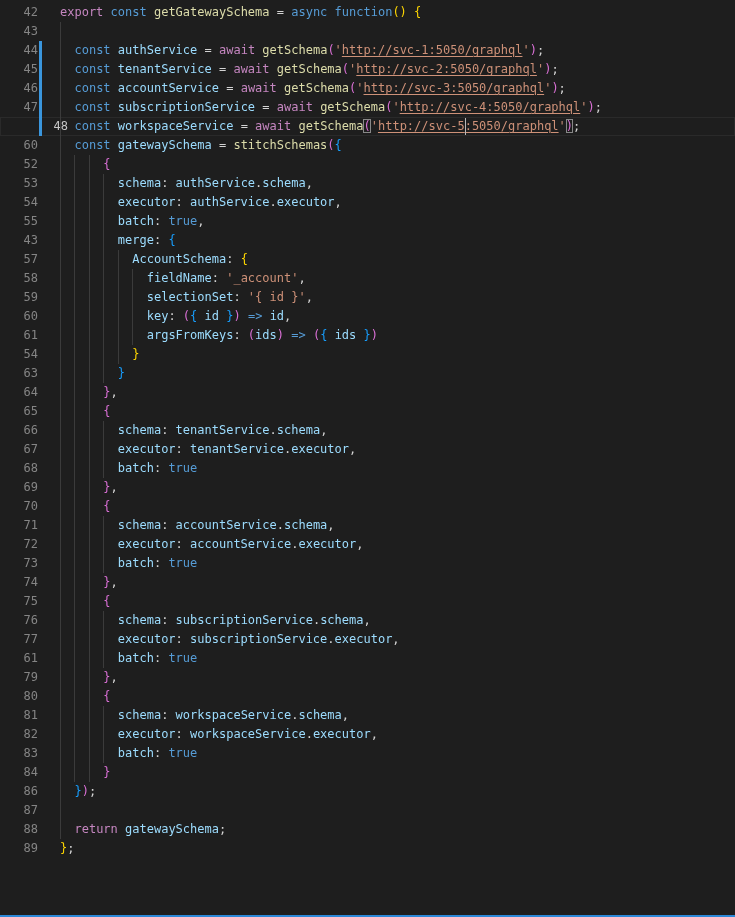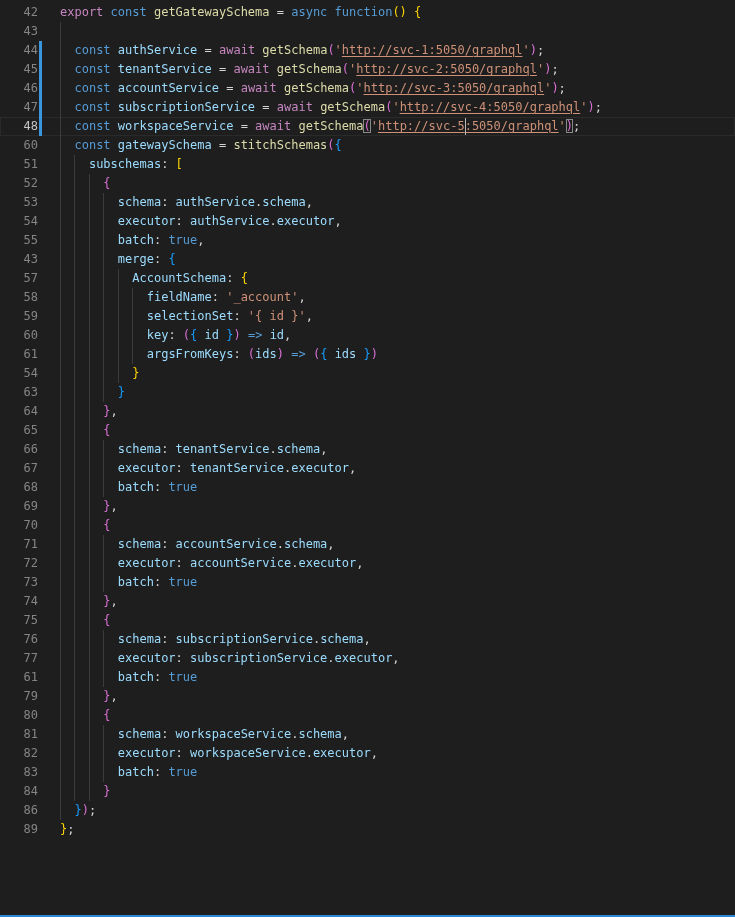--- a/index.html
+++ b/index.html
@@ -3,21 +3,21 @@
 <meta charset="utf-8">
 <style>
   html,body{margin:0;padding:0;background:#1e1e1e;overflow:hidden;}
   body{width:735px;height:917px;position:relative;}
   #editor{position:absolute;inset:0;padding-top:3px;
     font-family:"DejaVu Sans Mono",monospace;font-size:12px;}
   .line{position:relative;height:19px;line-height:19px;white-space:pre;}
   .line.active{outline:1px solid var(--currentLineBorder);outline-offset:-1px;}
   .gutter{position:absolute;left:0;top:0;width:38px;text-align:right;
     color:var(--lineNumber);user-select:none;}
-  .line.active .gutter{color:var(--lineNumberActive);}
+  .line.active .gutter{color:var(--lineNumberActive);padding-left:30px;}
   .git{position:absolute;left:39px;top:0;width:3px;height:19px;background:var(--gitModified);}
   .code{position:absolute;left:60px;top:0;color:var(--fg);}
   .guide{position:absolute;top:0;width:1px;height:19px;background:var(--guide);}
   .cursor{position:absolute;top:1px;width:1.5px;height:17px;background:var(--cursor);}
   .u{text-decoration:underline;text-decoration-thickness:1px;text-underline-offset:2px;}
   .box{outline:1px solid var(--matchBorder);outline-offset:-1px;}
   .tk-fg{color:var(--fg);} .tk-kw{color:var(--kw);} .tk-ctrl{color:var(--ctrl);}
   .tk-var{color:var(--var);} .tk-fn{color:var(--fn);} .tk-str{color:var(--str);}
   .tk-b1{color:var(--b1);} .tk-b2{color:var(--b2);} .tk-b3{color:var(--b3);}
   #bottom-bar{position:absolute;left:0;right:0;bottom:0;height:2px;background:var(--bottomBar);}
@@ -28,21 +28,20 @@
 <div id="editor">
   <div id="code-lines">
       <div class="line"><span class="gutter">42</span><span class="code"><span class="tk-ctrl">export </span><span class="tk-kw">const </span><span class="tk-fn">getGatewaySchema</span><span class="tk-fg"> = </span><span class="tk-kw">async </span><span class="tk-kw">function</span><span class="tk-b1">(</span><span class="tk-b1">)</span><span class="tk-fg"> </span><span class="tk-b1">{</span></span></div>
       <div class="line"><span class="gutter">43</span><span class="guide" style="left: 60px;"></span><span class="code"></span></div>
       <div class="line"><span class="gutter">44</span><span class="git"></span><span class="guide" style="left: 60px;"></span><span class="code">  <span class="tk-kw">const </span><span class="tk-var">authService</span><span class="tk-fg"> = </span><span class="tk-ctrl">await </span><span class="tk-fn">getSchema</span><span class="tk-b2">(</span><span class="tk-str">'</span><span class="tk-str u">http://svc-1:5050/graphql</span><span class="tk-str">'</span><span class="tk-b2">)</span><span class="tk-fg">;</span></span></div>
       <div class="line"><span class="gutter">45</span><span class="git"></span><span class="guide" style="left: 60px;"></span><span class="code">  <span class="tk-kw">const </span><span class="tk-var">tenantService</span><span class="tk-fg"> = </span><span class="tk-ctrl">await </span><span class="tk-fn">getSchema</span><span class="tk-b2">(</span><span class="tk-str">'</span><span class="tk-str u">http://svc-2:5050/graphql</span><span class="tk-str">'</span><span class="tk-b2">)</span><span class="tk-fg">;</span></span></div>
       <div class="line"><span class="gutter">46</span><span class="git"></span><span class="guide" style="left: 60px;"></span><span class="code">  <span class="tk-kw">const </span><span class="tk-var">accountService</span><span class="tk-fg"> = </span><span class="tk-ctrl">await </span><span class="tk-fn">getSchema</span><span class="tk-b2">(</span><span class="tk-str">'</span><span class="tk-str u">http://svc-3:5050/graphql</span><span class="tk-str">'</span><span class="tk-b2">)</span><span class="tk-fg">;</span></span></div>
       <div class="line"><span class="gutter">47</span><span class="git"></span><span class="guide" style="left: 60px;"></span><span class="code">  <span class="tk-kw">const </span><span class="tk-var">subscriptionService</span><span class="tk-fg"> = </span><span class="tk-ctrl">await </span><span class="tk-fn">getSchema</span><span class="tk-b2">(</span><span class="tk-str">'</span><span class="tk-str u">http://svc-4:5050/graphql</span><span class="tk-str">'</span><span class="tk-b2">)</span><span class="tk-fg">;</span></span></div>
       <div class="line active"><span class="gutter">48</span><span class="git"></span><span class="guide" style="left: 60px;"></span><span class="code">  <span class="tk-kw">const </span><span class="tk-var">workspaceService</span><span class="tk-fg"> = </span><span class="tk-ctrl">await </span><span class="tk-fn">getSchema</span><span class="tk-b2 box">(</span><span class="tk-str">'</span><span class="tk-str u">http://svc-5</span><span class="tk-str u">:5050/graphql</span><span class="tk-str">'</span><span class="tk-b2 box">)</span><span class="tk-fg">;</span></span><span class="cursor" style="left: 464.578px;"></span></div>
       <div class="line"><span class="gutter">60</span><span class="guide" style="left: 60px;"></span><span class="code">  <span class="tk-kw">const </span><span class="tk-var">gatewaySchema</span><span class="tk-fg"> = </span><span class="tk-fn">stitchSchemas</span><span class="tk-b2">(</span><span class="tk-b3">{</span></span></div>
-      <div class="line"><span class="gutter">51</span><span class="guide" style="left: 60px;"></span><span class="guide" style="left: 74.4492px;"></span><span class="code">    <span class="tk-var">subschemas</span><span class="tk-fg">: </span><span class="tk-b1">[</span></span></div>
       <div class="line"><span class="gutter">52</span><span class="guide" style="left: 60px;"></span><span class="guide" style="left: 74.4492px;"></span><span class="guide" style="left: 88.8984px;"></span><span class="code">      <span class="tk-b2">{</span></span></div>
       <div class="line"><span class="gutter">53</span><span class="guide" style="left: 60px;"></span><span class="guide" style="left: 74.4492px;"></span><span class="guide" style="left: 88.8984px;"></span><span class="guide" style="left: 103.348px;"></span><span class="code">        <span class="tk-var">schema</span><span class="tk-fg">: </span><span class="tk-var">authService</span><span class="tk-fg">.</span><span class="tk-var">schema</span><span class="tk-fg">,</span></span></div>
       <div class="line"><span class="gutter">54</span><span class="guide" style="left: 60px;"></span><span class="guide" style="left: 74.4492px;"></span><span class="guide" style="left: 88.8984px;"></span><span class="guide" style="left: 103.348px;"></span><span class="code">        <span class="tk-var">executor</span><span class="tk-fg">: </span><span class="tk-var">authService</span><span class="tk-fg">.</span><span class="tk-var">executor</span><span class="tk-fg">,</span></span></div>
       <div class="line"><span class="gutter">55</span><span class="guide" style="left: 60px;"></span><span class="guide" style="left: 74.4492px;"></span><span class="guide" style="left: 88.8984px;"></span><span class="guide" style="left: 103.348px;"></span><span class="code">        <span class="tk-var">batch</span><span class="tk-fg">: </span><span class="tk-kw">true</span><span class="tk-fg">,</span></span></div>
       <div class="line"><span class="gutter">43</span><span class="guide" style="left: 60px;"></span><span class="guide" style="left: 74.4492px;"></span><span class="guide" style="left: 88.8984px;"></span><span class="guide" style="left: 103.348px;"></span><span class="code">        <span class="tk-var">merge</span><span class="tk-fg">: </span><span class="tk-b3">{</span></span></div>
       <div class="line"><span class="gutter">57</span><span class="guide" style="left: 60px;"></span><span class="guide" style="left: 74.4492px;"></span><span class="guide" style="left: 88.8984px;"></span><span class="guide" style="left: 103.348px;"></span><span class="guide" style="left: 117.797px;"></span><span class="code">          <span class="tk-var">AccountSchema</span><span class="tk-fg">: </span><span class="tk-b1">{</span></span></div>
       <div class="line"><span class="gutter">58</span><span class="guide" style="left: 60px;"></span><span class="guide" style="left: 74.4492px;"></span><span class="guide" style="left: 88.8984px;"></span><span class="guide" style="left: 103.348px;"></span><span class="guide" style="left: 117.797px;"></span><span class="guide" style="left: 132.246px;"></span><span class="code">            <span class="tk-var">fieldName</span><span class="tk-fg">: </span><span class="tk-str">'_account'</span><span class="tk-fg">,</span></span></div>
       <div class="line"><span class="gutter">59</span><span class="guide" style="left: 60px;"></span><span class="guide" style="left: 74.4492px;"></span><span class="guide" style="left: 88.8984px;"></span><span class="guide" style="left: 103.348px;"></span><span class="guide" style="left: 117.797px;"></span><span class="guide" style="left: 132.246px;"></span><span class="code">            <span class="tk-var">selectionSet</span><span class="tk-fg">: </span><span class="tk-str">'{ id }'</span><span class="tk-fg">,</span></span></div>
       <div class="line"><span class="gutter">60</span><span class="guide" style="left: 60px;"></span><span class="guide" style="left: 74.4492px;"></span><span class="guide" style="left: 88.8984px;"></span><span class="guide" style="left: 103.348px;"></span><span class="guide" style="left: 117.797px;"></span><span class="guide" style="left: 132.246px;"></span><span class="code">            <span class="tk-var">key</span><span class="tk-fg">: </span><span class="tk-b2">(</span><span class="tk-b3">{</span><span class="tk-fg"> </span><span class="tk-var">id</span><span class="tk-fg"> </span><span class="tk-b3">}</span><span class="tk-b2">)</span><span class="tk-fg"> </span><span class="tk-kw">=&gt;</span><span class="tk-fg"> </span><span class="tk-var">id</span><span class="tk-fg">,</span></span></div>
       <div class="line"><span class="gutter">61</span><span class="guide" style="left: 60px;"></span><span class="guide" style="left: 74.4492px;"></span><span class="guide" style="left: 88.8984px;"></span><span class="guide" style="left: 103.348px;"></span><span class="guide" style="left: 117.797px;"></span><span class="guide" style="left: 132.246px;"></span><span class="code">            <span class="tk-var">argsFromKeys</span><span class="tk-fg">: </span><span class="tk-b2">(</span><span class="tk-var">ids</span><span class="tk-b2">)</span><span class="tk-fg"> </span><span class="tk-kw">=&gt;</span><span class="tk-fg"> </span><span class="tk-b2">(</span><span class="tk-b3">{</span><span class="tk-fg"> </span><span class="tk-var">ids</span><span class="tk-fg"> </span><span class="tk-b3">}</span><span class="tk-b2">)</span></span></div>
@@ -63,16 +62,18 @@
       <div class="line"><span class="gutter">76</span><span class="guide" style="left: 60px;"></span><span class="guide" style="left: 74.4492px;"></span><span class="guide" style="left: 88.8984px;"></span><span class="guide" style="left: 103.348px;"></span><span class="code">        <span class="tk-var">schema</span><span class="tk-fg">: </span><span class="tk-var">subscriptionService</span><span class="tk-fg">.</span><span class="tk-var">schema</span><span class="tk-fg">,</span></span></div>
       <div class="line"><span class="gutter">77</span><span class="guide" style="left: 60px;"></span><span class="guide" style="left: 74.4492px;"></span><span class="guide" style="left: 88.8984px;"></span><span class="guide" style="left: 103.348px;"></span><span class="code">        <span class="tk-var">executor</span><span class="tk-fg">: </span><span class="tk-var">subscriptionService</span><span class="tk-fg">.</span><span class="tk-var">executor</span><span class="tk-fg">,</span></span></div>
       <div class="line"><span class="gutter">61</span><span class="guide" style="left: 60px;"></span><span class="guide" style="left: 74.4492px;"></span><span class="guide" style="left: 88.8984px;"></span><span class="guide" style="left: 103.348px;"></span><span class="code">        <span class="tk-var">batch</span><span class="tk-fg">: </span><span class="tk-kw">true</span></span></div>
       <div class="line"><span class="gutter">79</span><span class="guide" style="left: 60px;"></span><span class="guide" style="left: 74.4492px;"></span><span class="guide" style="left: 88.8984px;"></span><span class="code">      <span class="tk-b2">}</span><span class="tk-fg">,</span></span></div>
       <div class="line"><span class="gutter">80</span><span class="guide" style="left: 60px;"></span><span class="guide" style="left: 74.4492px;"></span><span class="guide" style="left: 88.8984px;"></span><span class="code">      <span class="tk-b2">{</span></span></div>
       <div class="line"><span class="gutter">81</span><span class="guide" style="left: 60px;"></span><span class="guide" style="left: 74.4492px;"></span><span class="guide" style="left: 88.8984px;"></span><span class="guide" style="left: 103.348px;"></span><span class="code">        <span class="tk-var">schema</span><span class="tk-fg">: </span><span class="tk-var">workspaceService</span><span class="tk-fg">.</span><span class="tk-var">schema</span><span class="tk-fg">,</span></span></div>
       <div class="line"><span class="gutter">82</span><span class="guide" style="left: 60px;"></span><span class="guide" style="left: 74.4492px;"></span><span class="guide" style="left: 88.8984px;"></span><span class="guide" style="left: 103.348px;"></span><span class="code">        <span class="tk-var">executor</span><span class="tk-fg">: </span><span class="tk-var">workspaceService</span><span class="tk-fg">.</span><span class="tk-var">executor</span><span class="tk-fg">,</span></span></div>
       <div class="line"><span class="gutter">83</span><span class="guide" style="left: 60px;"></span><span class="guide" style="left: 74.4492px;"></span><span class="guide" style="left: 88.8984px;"></span><span class="guide" style="left: 103.348px;"></span><span class="code">        <span class="tk-var">batch</span><span class="tk-fg">: </span><span class="tk-kw">true</span></span></div>
       <div class="line"><span class="gutter">84</span><span class="guide" style="left: 60px;"></span><span class="guide" style="left: 74.4492px;"></span><span class="guide" style="left: 88.8984px;"></span><span class="code">      <span class="tk-b2">}</span></span></div>
       <div class="line"><span class="gutter">86</span><span class="guide" style="left: 60px;"></span><span class="code">  <span class="tk-b3">}</span><span class="tk-b2">)</span><span class="tk-fg">;</span></span></div>
+      <div class="line"><span class="gutter">87</span><span class="guide" style="left: 60px;"></span><span class="code"></span></div>
+      <div class="line"><span class="gutter">88</span><span class="guide" style="left: 60px;"></span><span class="code">  <span class="tk-ctrl">return </span><span class="tk-var">gatewaySchema</span><span class="tk-fg">;</span></span></div>
       <div class="line"><span class="gutter">89</span><span class="code"><span class="tk-b1">}</span><span class="tk-fg">;</span></span></div>
     </div>
 </div>
 <div id="bottom-bar"></div>
 
 </body></html>

